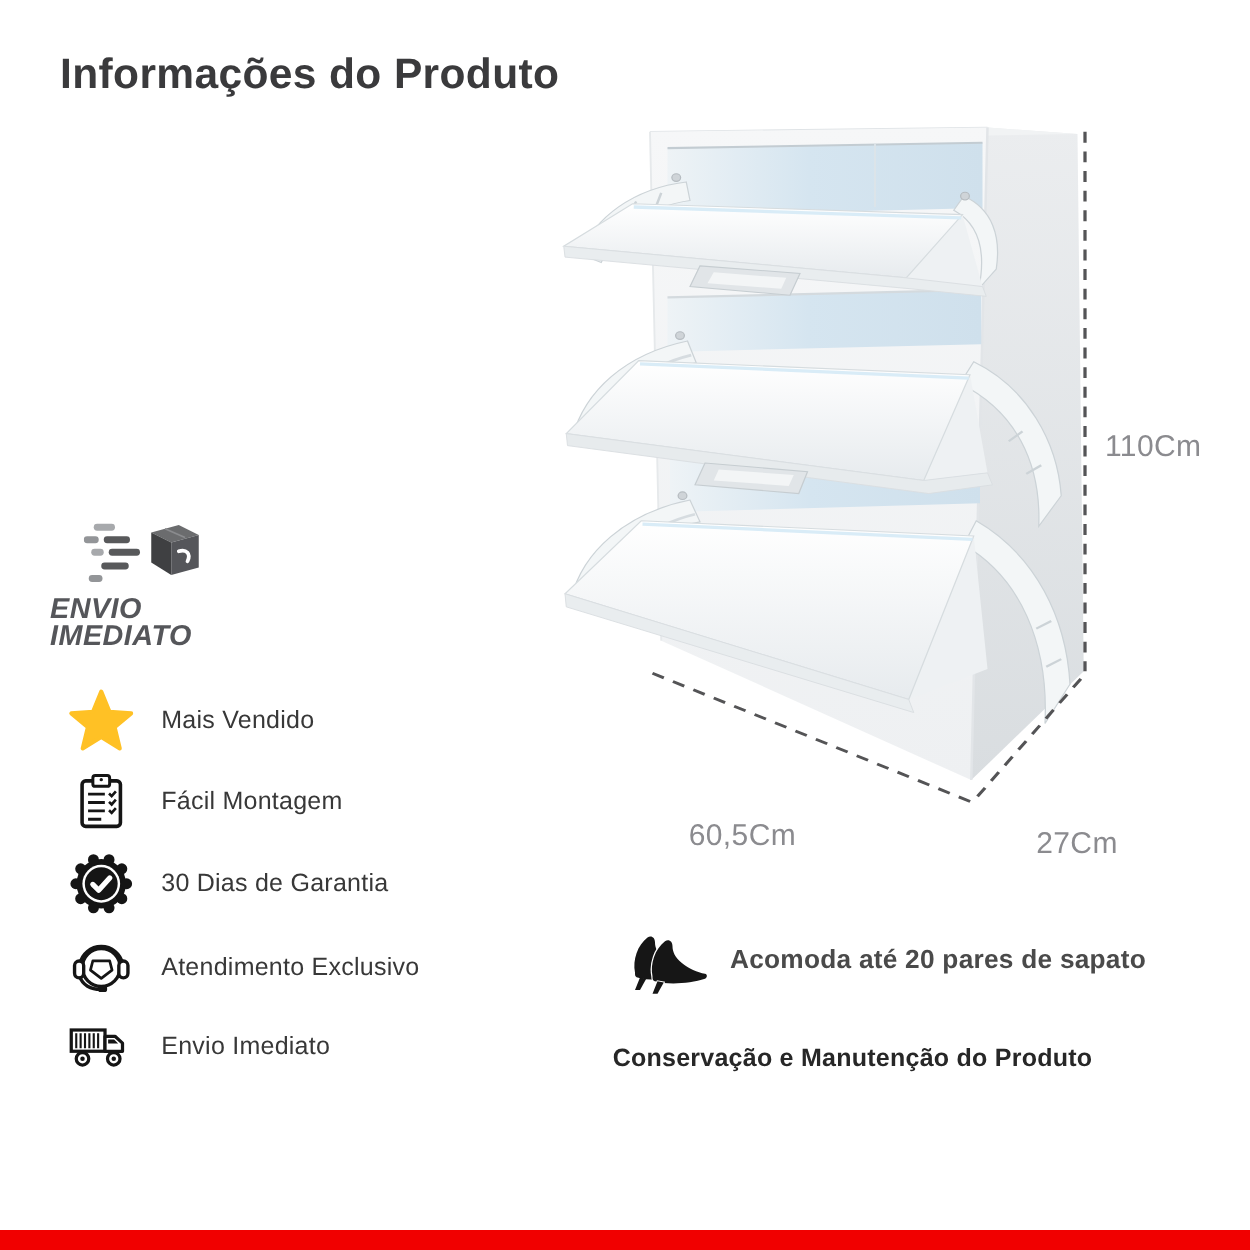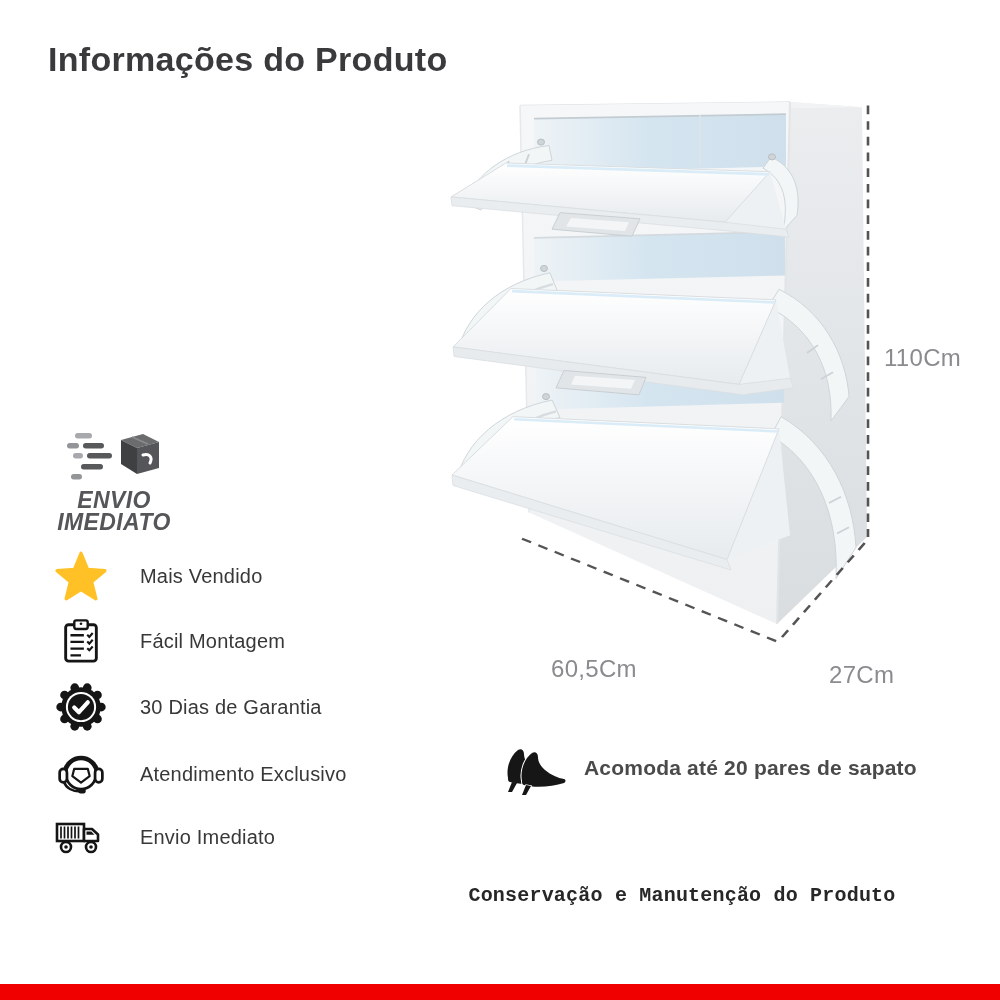--- a/index.html
+++ b/index.html
@@ -5,43 +5,43 @@
   html,body{margin:0;padding:0;background:#ffffff;}
   .canvas{
     position:relative;width:1000px;height:1000px;background:#ffffff;
     overflow:hidden;font-family:"Liberation Sans",sans-serif;
   }
   .page-title{
     position:absolute;left:48px;top:40px;margin:0;
     font-size:34px;font-weight:700;color:#3a3a3c;letter-spacing:.3px;
   }
   
-  .ship-logo{position:absolute;left:40px;top:428px;width:148px;text-align:center;}
+  .ship-logo{position:absolute;left:40px;top:414px;width:148px;}
   .ship-logo svg{display:block;margin:0 auto;}
   .ship-logo .lt{
     font-style:italic;font-weight:700;font-size:23px;color:#55565a;
     line-height:22px;letter-spacing:.4px;margin-top:5px;
   }
   .ship-logo .lt span{display:block;}
   
-  .feature{position:absolute;left:54px;display:flex;align-items:center;gap:32px;height:52px;}
+  .feature{position:absolute;left:54px;display:flex;align-items:center;gap:21px;height:52px;}
   .feature .ic{width:54px;height:52px;display:flex;align-items:center;justify-content:center;flex:0 0 54px;}
   .feature .lbl{font-size:20px;color:#383838;letter-spacing:.2px;white-space:nowrap;}
   .f0{top:550px}.f1{top:615px}.f2{top:681px}.f3{top:748px}.f4{top:811px}.f5{top:872px}
   
   .cabinet-svg{position:absolute;left:420px;top:95px;}
   .dim{position:absolute;color:#8b8b8f;font-size:24px;letter-spacing:.3px;}
   .dim-h{left:884px;top:344px;}
   .dim-w{left:551px;top:655px;}
   .dim-d{left:829px;top:661px;}
   
   .capacity{position:absolute;left:500px;top:744px;display:flex;align-items:flex-start;gap:18px;}
   .capacity .txt{font-size:21px;font-weight:700;color:#4a4a4a;margin-top:12px;letter-spacing:.2px;white-space:nowrap;}
   
-  .care{position:absolute;left:388px;top:884px;width:588px;font-family:Liberation Mono, monospace;}
+  .care{position:absolute;left:388px;top:836px;width:588px;}
   .care h2{margin:0 0 12px 0;font-size:20px;font-weight:700;color:#272727;text-align:center;letter-spacing:.2px;}
   .care p{
     margin:0;font-size:19px;line-height:24.5px;color:#1d1d1d;
     text-align:justify;text-align-last:justify;text-indent:50px;letter-spacing:.1px;
   }
   .redbar{position:absolute;left:0;top:984px;width:1000px;height:16px;background:#f10000;}
 </style>
 </head>
 <body>
 

